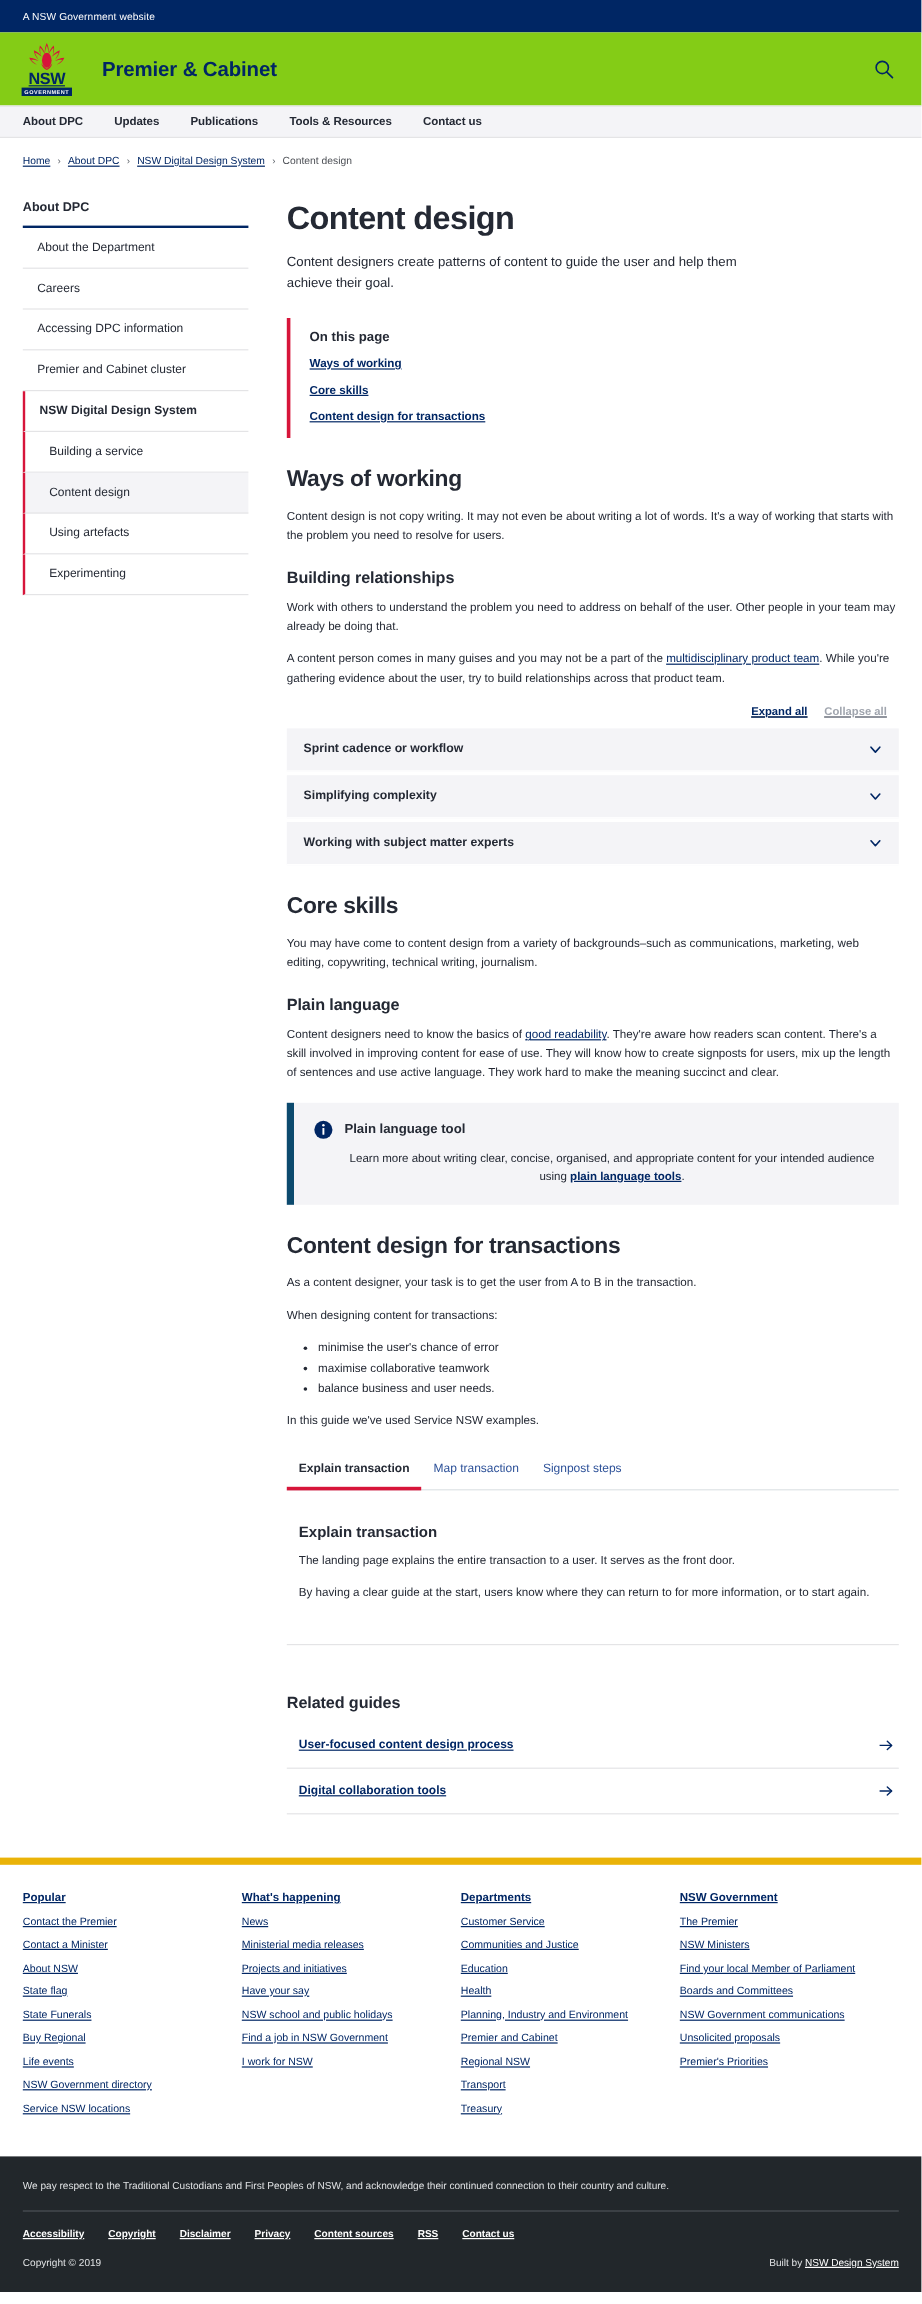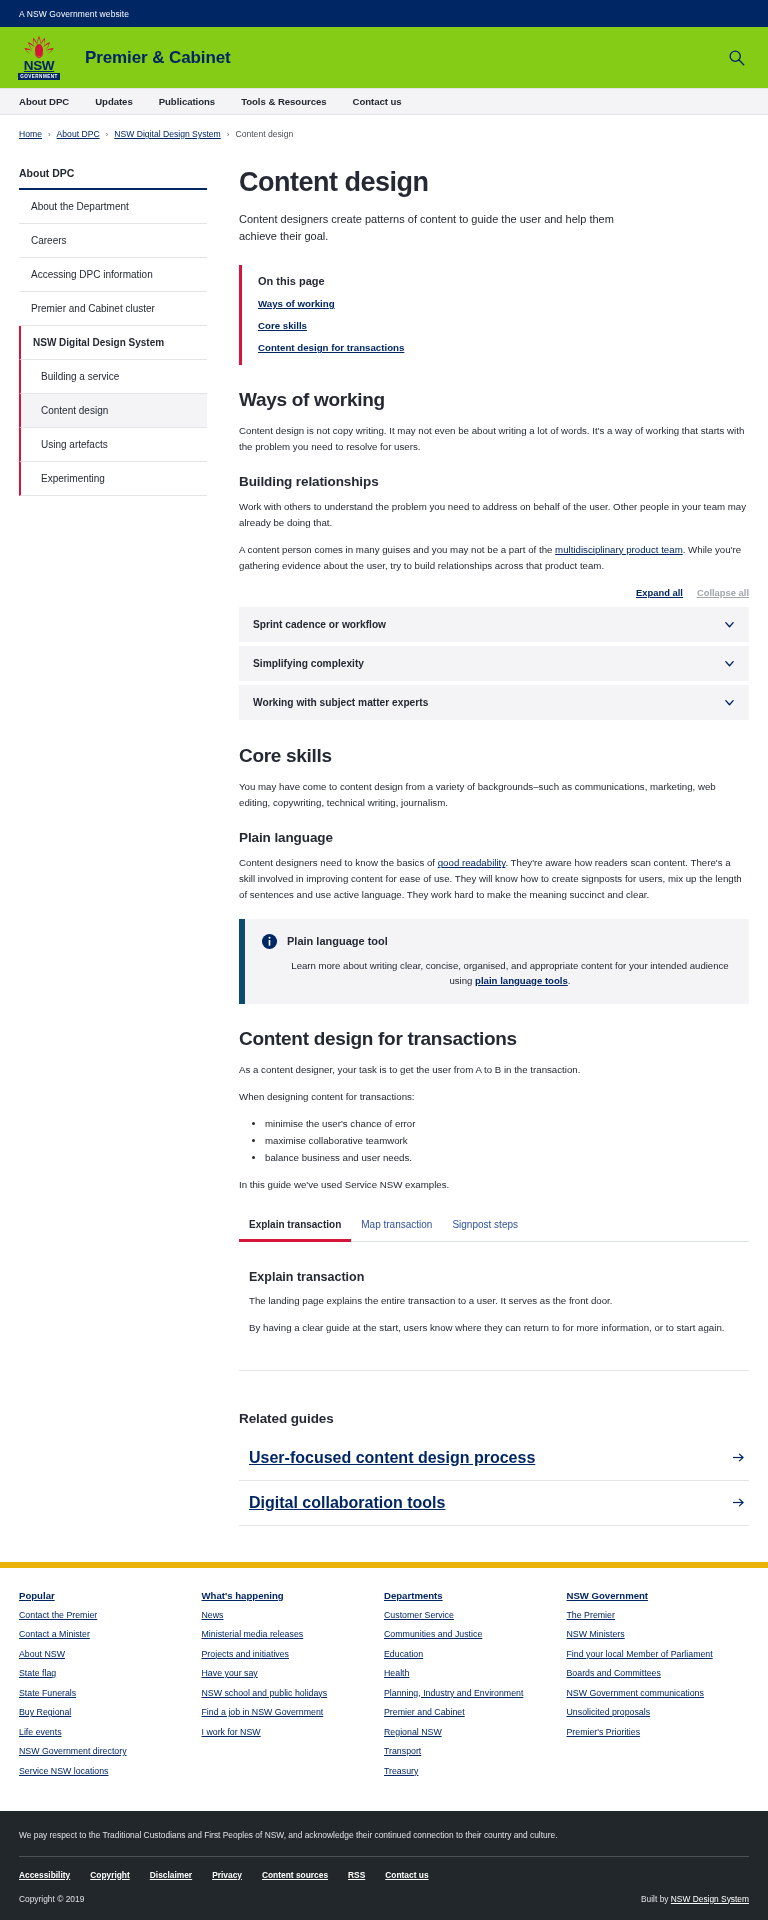--- a/index.html
+++ b/index.html
@@ -195,21 +195,21 @@
     text-decoration: underline;
     margin-bottom: 11px;
   }
   .otp-link:last-child { margin-bottom: 0; }
 
   
   .expand-row {
     display: flex;
     justify-content: flex-end;
     gap: 14px;
-    margin: 14px 0 9px 0;
+    margin: 14px 10px 9px 0;
     text-decoration: underline;
   }
   .expand-row .expand {
     font-size: 9.4px; font-weight: 700; color:#002664;
     text-decoration: underline; background:none; border:none; cursor:pointer;
     font-family: "Liberation Sans", sans-serif;
   }
   .expand-row .collapse {
     font-size: 9.4px; font-weight: 700; color:#a0a5ae;
     text-decoration: underline; background:none; border:none; cursor:pointer;
@@ -266,21 +266,21 @@
   .tab-panel { padding: 14px 10px 0 10px; }
 
   
   .related-wrap { margin-top: 34px; border-top: 1px solid #e4e4e6; padding-top: 20px; }
   .related-item {
     display: flex; align-items: center; justify-content: space-between;
     border-bottom: 1px solid #e4e4e6;
     padding: 13px 4px 13px 10px;
     text-decoration: none;
   }
-  .related-item .rl-label { font-size: 16px; font-weight: 700; color:#002664; text-decoration: underline; }
+  .related-item .rl-label { font-size: 10px; font-weight: 700; color:#002664; text-decoration: underline; }
   .arrow { width: 13px; height: 11px; }
 
   
   .footer-links {
     border-top: 6px solid #eab308;
     margin-top: 36px;
     padding: 22px 19px 26px 19px;
     display: flex;
   }
   .fcol { flex: 1 1 25%; padding-right: 12px; }

